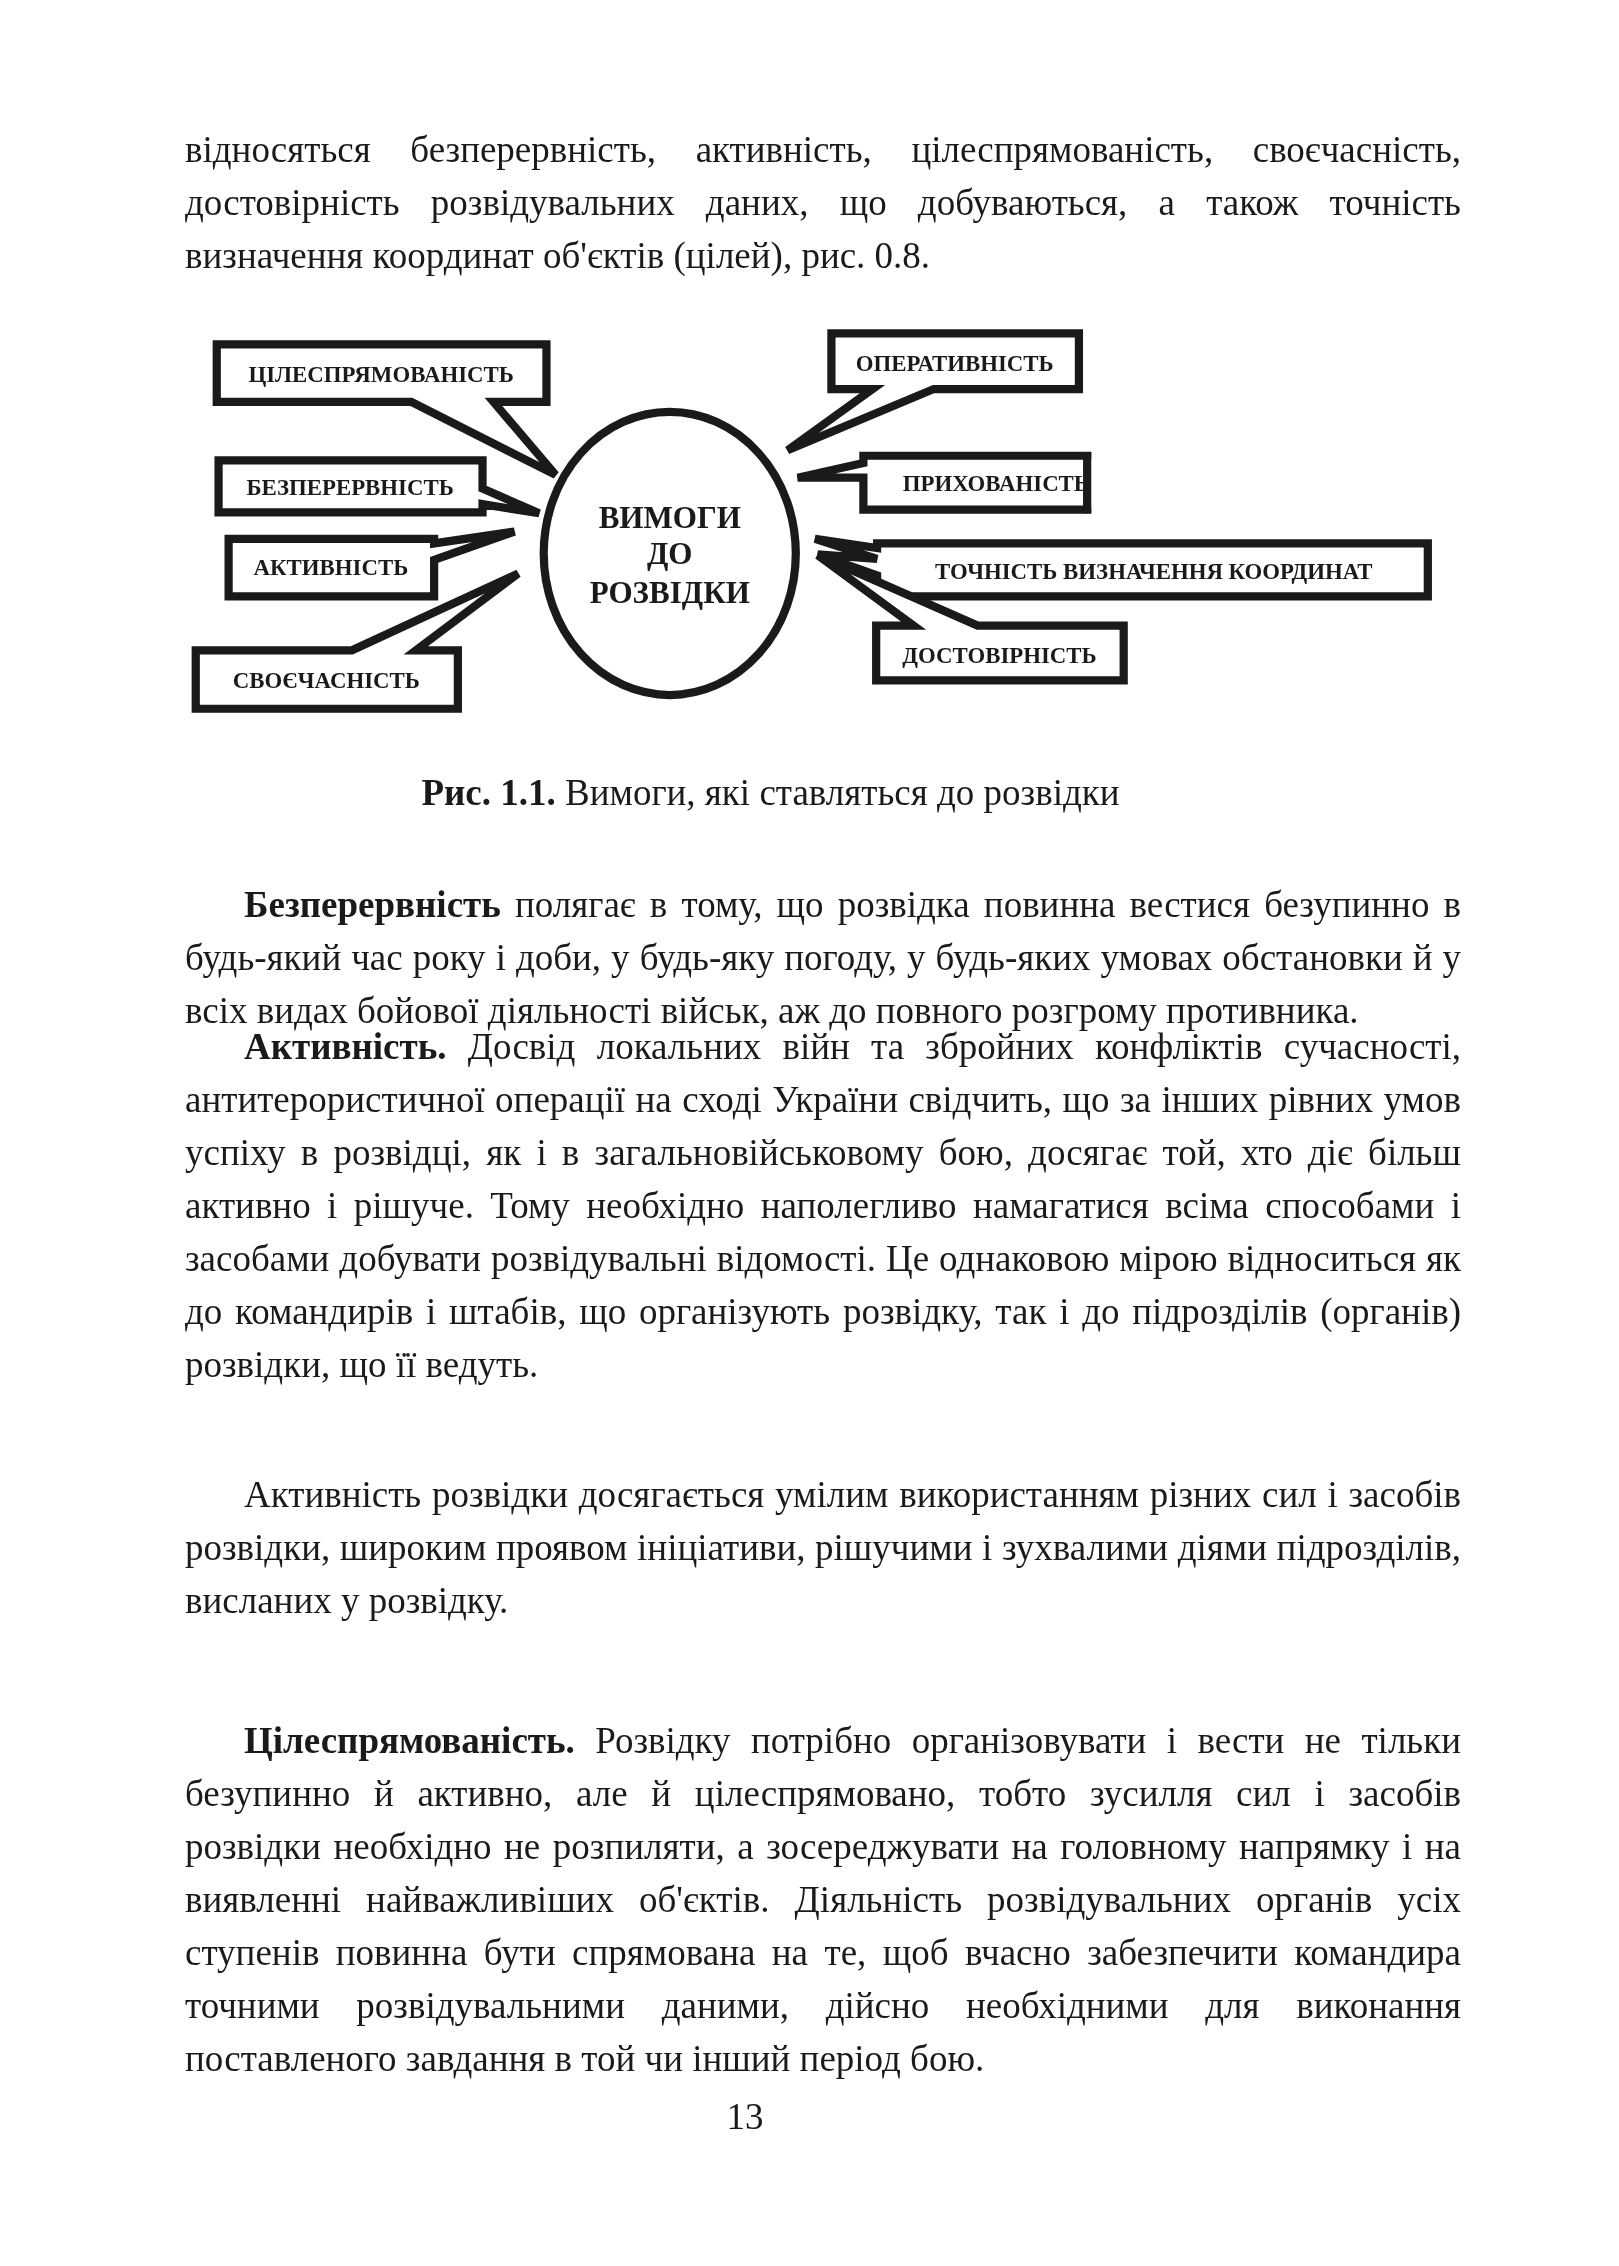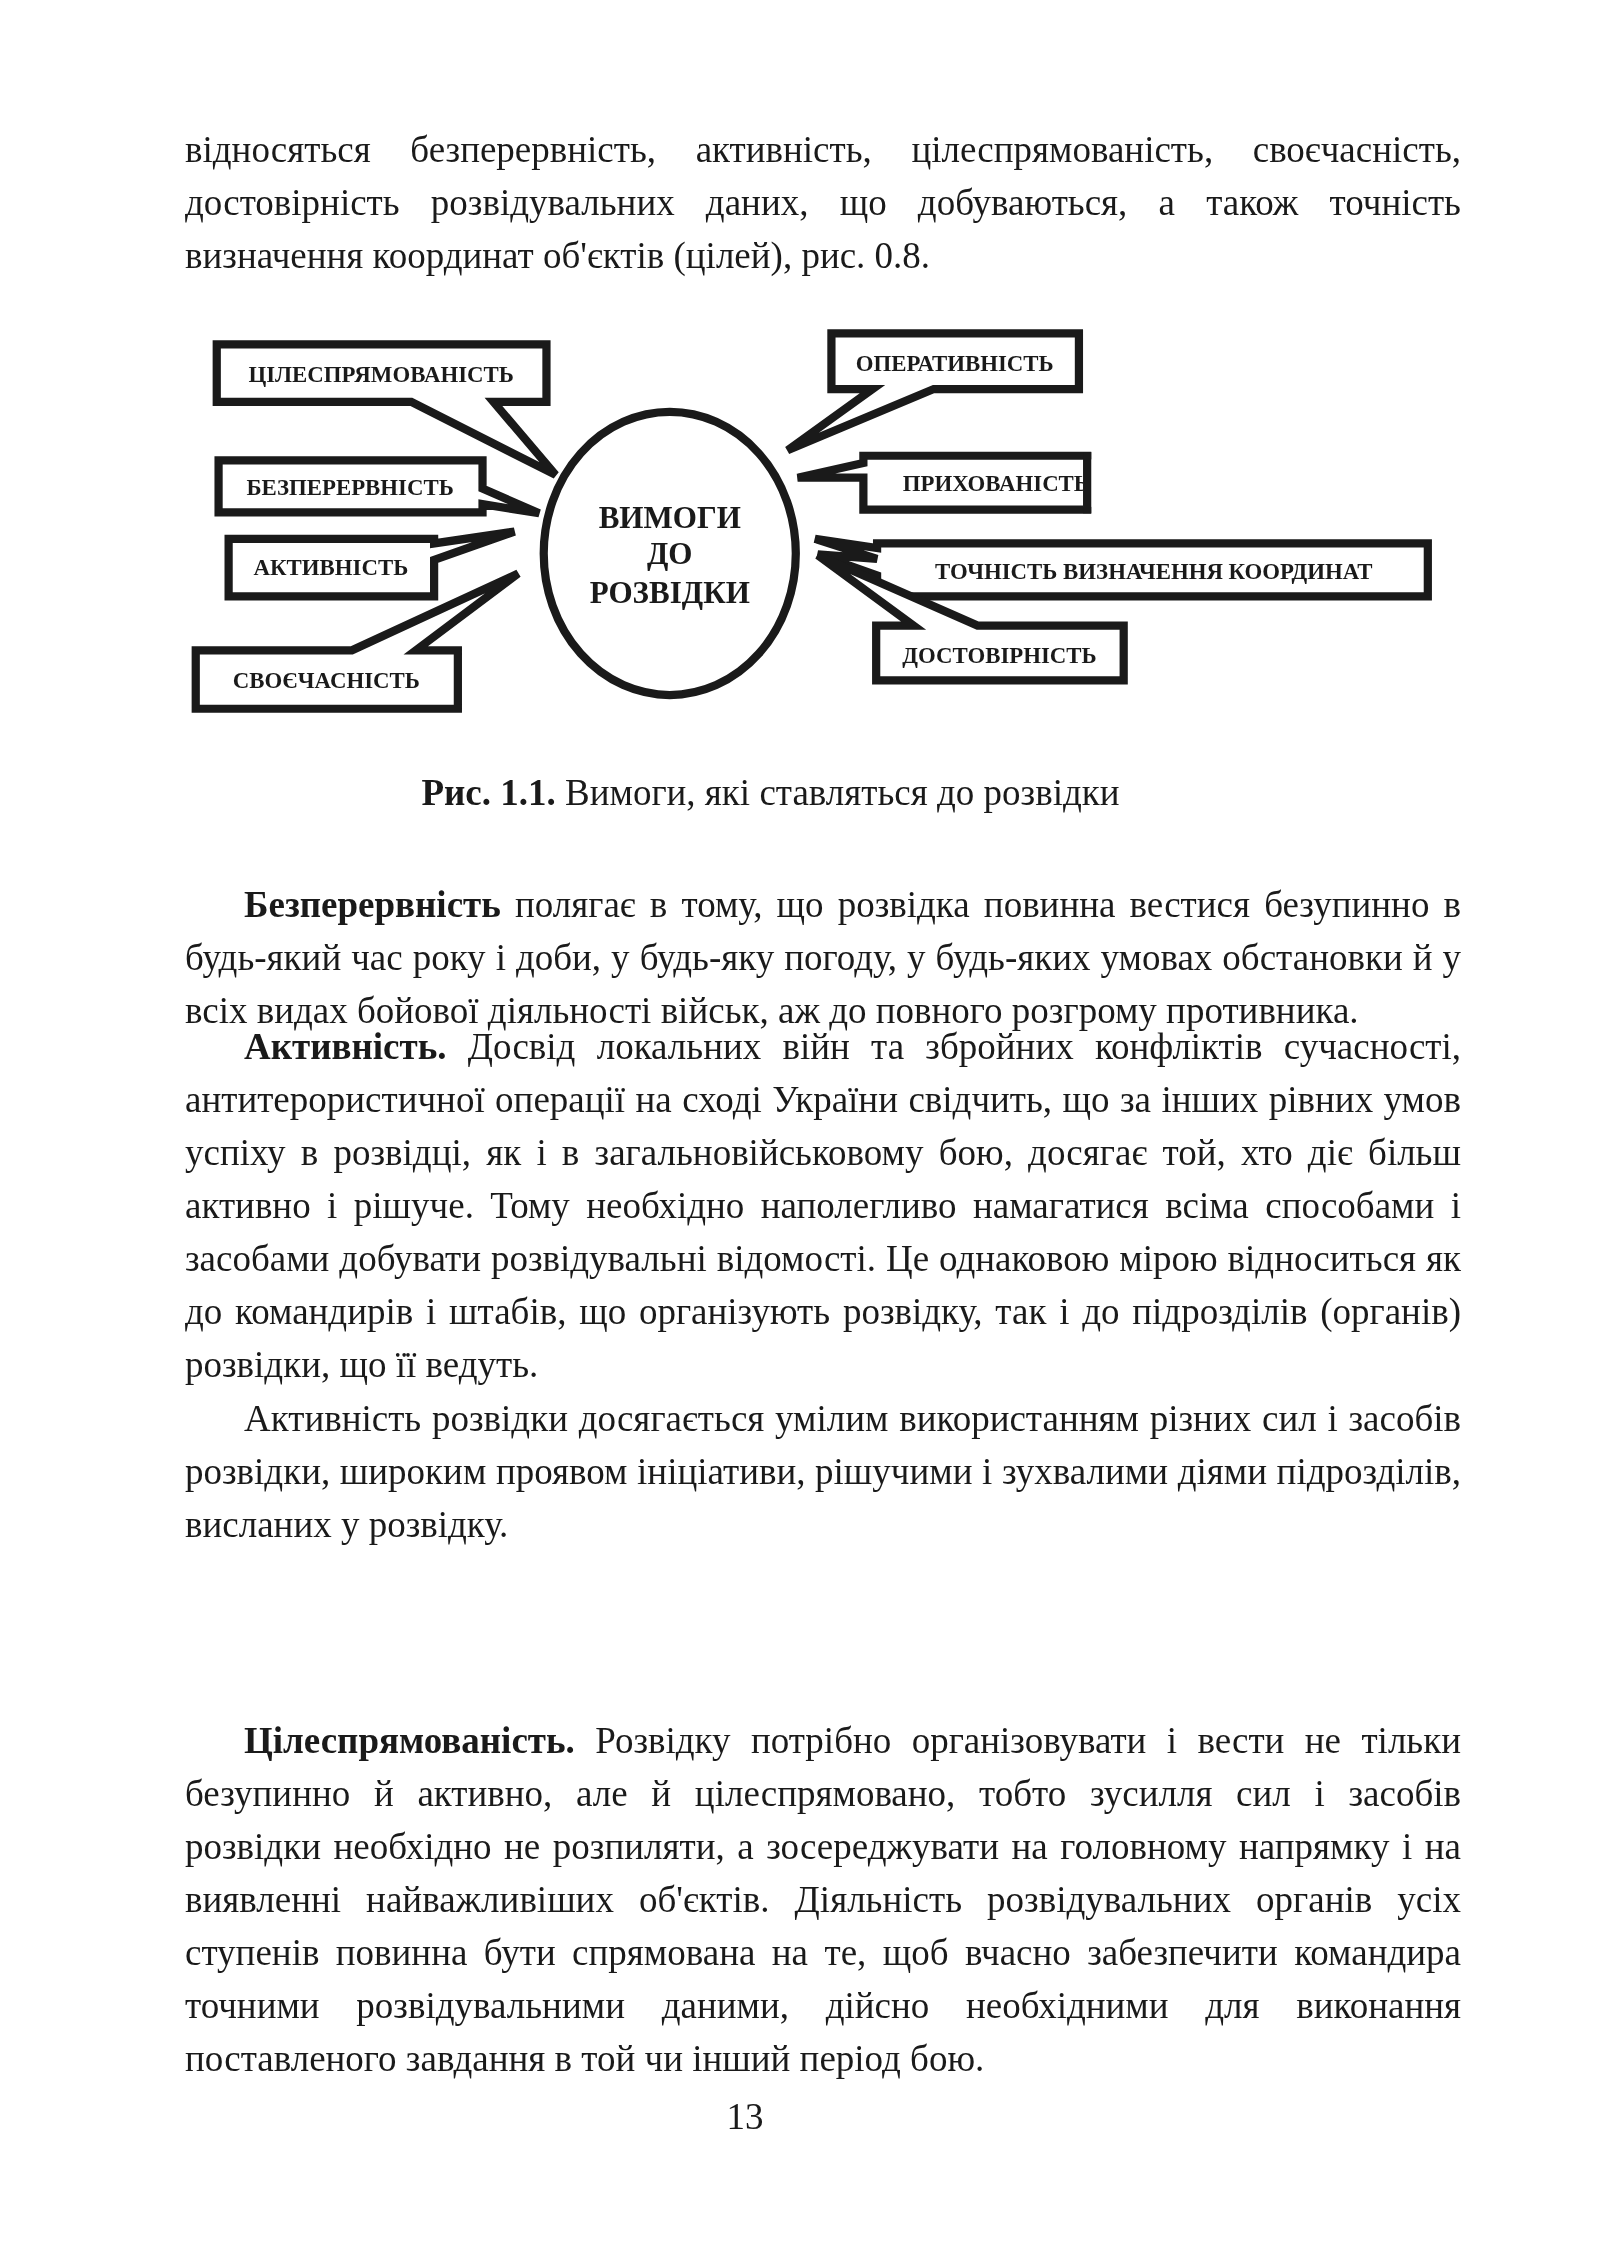--- a/index.html
+++ b/index.html
@@ -5,21 +5,21 @@
   html, body { margin:0; padding:0; background:#ffffff; }
   body { width:1619px; height:2266px; position:relative; overflow:hidden;
          font-family:"Liberation Serif","DejaVu Serif",serif; color:#1a1a1a; }
   .para { position:absolute; left:185px; width:1276px; font-size:37px;
           line-height:53px; text-align:justify; margin:0; }
   .para.indent { text-indent:59px; }
   .para b { font-weight:bold; }
   #intro { top:123px; }
   #p1 { top:838px;margin-top:40px; }
   #p2 { top:1020px; }
-  #p3 { top:1392px; }
+  #p3 { top:1468px; }
   #p4 { top:1714px; }
   #diagram { position:absolute; left:0; top:0; width:1619px; height:822px; }
   #diagram text { font-family:"Liberation Serif","DejaVu Serif",serif; font-weight:bold; fill:#1a1a1a; }
   .caption { position:absolute; left:0; width:1541px; top:770px; text-align:center; font-size:37px; line-height:46px; }
   .page-number { position:absolute; left:0; width:1490px; top:2095px; text-align:center; font-size:37px; }
 </style>
 </head>
 <body>
 
 <p id="intro" class="para">відносяться безперервність, активність, цілеспрямованість, своєчасність, достовірність розвідувальних даних, що добуваються, а також точність визначення координат об'єктів (цілей), рис. 0.8.</p>

